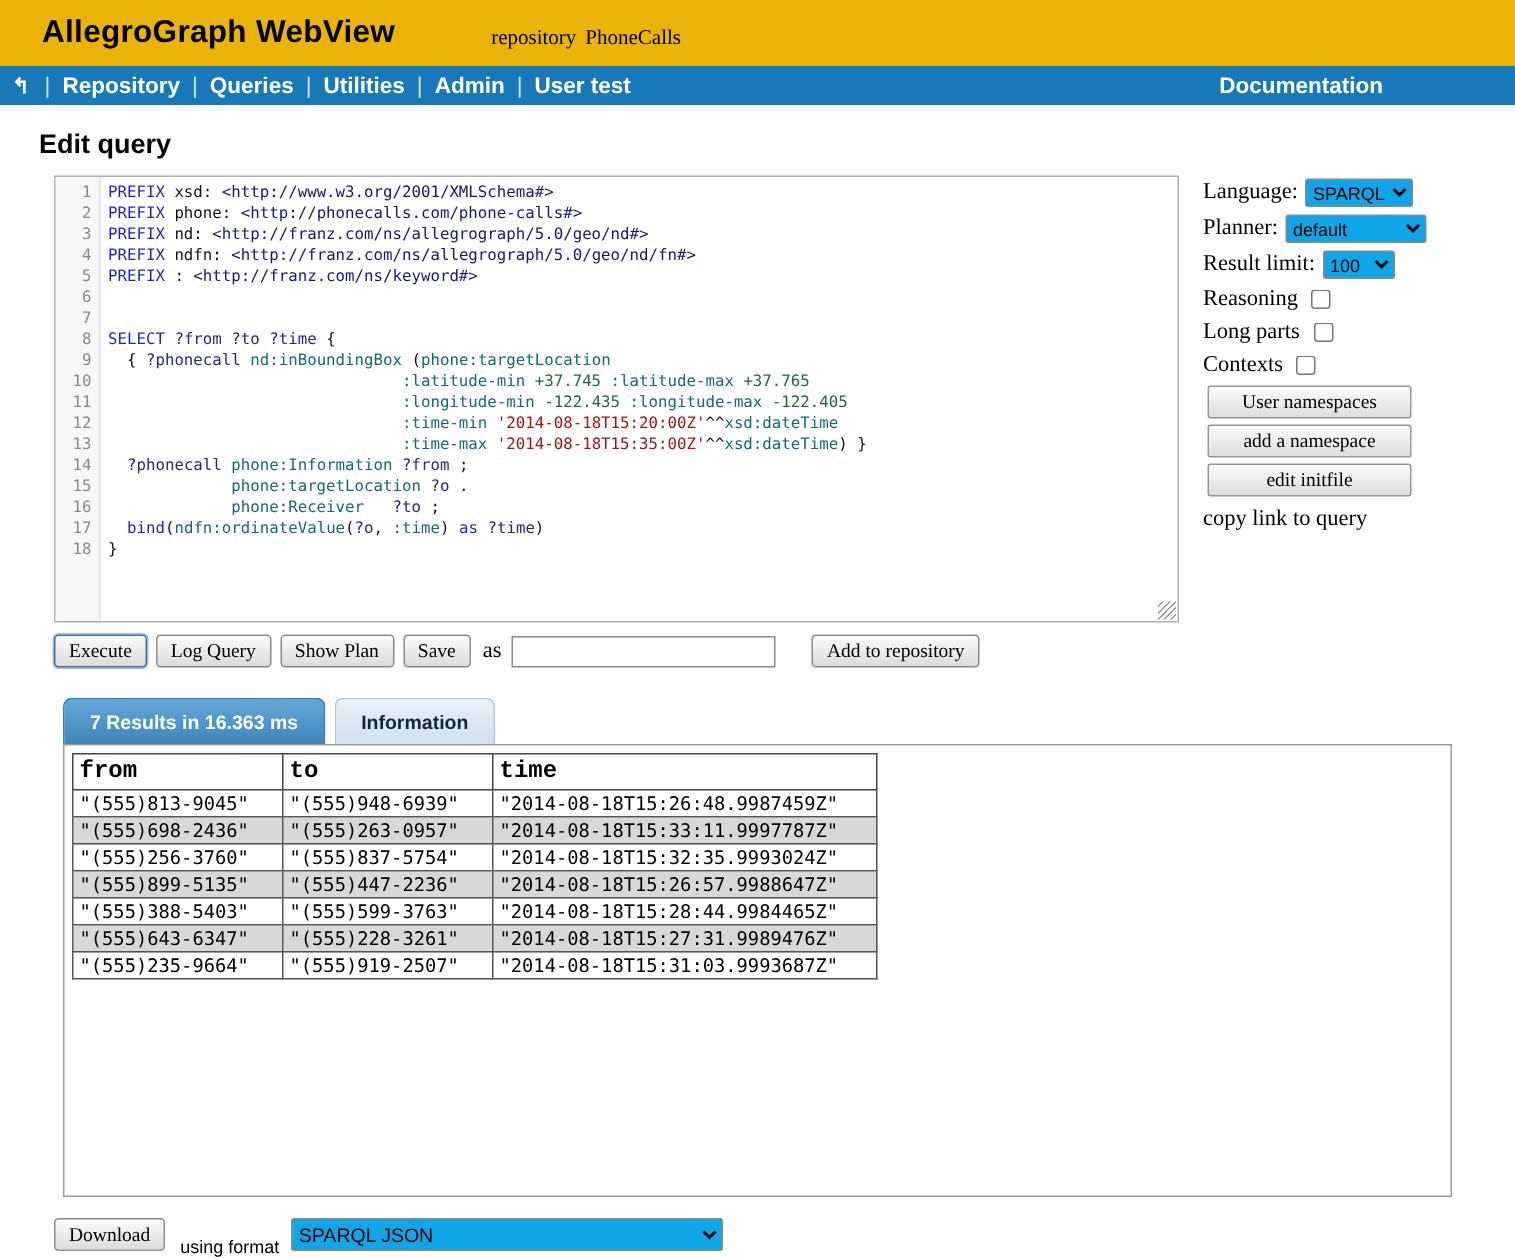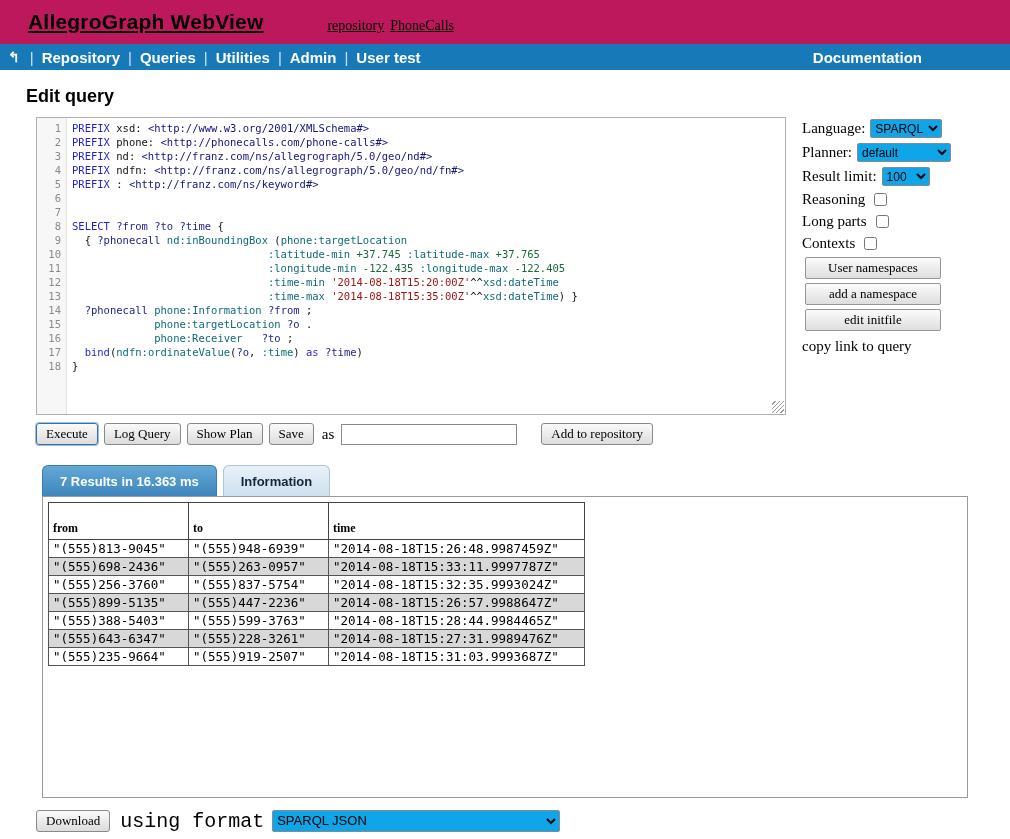--- a/index.html
+++ b/index.html
@@ -3,21 +3,21 @@
 <meta charset="utf-8">
 <style>
   * { margin:0; padding:0; box-sizing:border-box; }
   html,body { background:#fff; }
   body {
     width:1010px; height:839px; overflow:hidden;
     font-family:"Liberation Sans", sans-serif; color:#000; position:relative;
   }
 
   
-  .top-header { height:44px; display:flex; align-items:center; background:#be185d;text-decoration:underline; }
+  .top-header { height:44px; display:flex; align-items:center; background:#eab308; }
   .app-title { font-size:21px; font-weight:bold; margin-left:28px; letter-spacing:0.2px; }
   .repo-wrap { font-family:"Liberation Serif", serif; font-size:14px; margin-left:64px; margin-top:8px; }
   .repo-wrap .repo-name { margin-left:6px; }
 
   
   .navbar {
     height:26px; background:#1779b8; color:#fff; display:flex; align-items:center;
     font-weight:bold; font-size:15px; padding-left:5px;
   }
   .navbar a { color:#fff; text-decoration:none; cursor:pointer; }
@@ -95,32 +95,32 @@
   .tab.active { background:linear-gradient(#63a8d7,#3e86bc); color:#fff; border:1px solid #3a7cae; border-bottom:none; }
   .tab.inactive { background:linear-gradient(#e8f1f9,#cfe0ef); color:#15253a; border:1px solid #aec4d7; border-bottom:none; }
 
   
   .results-panel {
     margin-left:14px; width:926px; height:302px; border:1px solid #9a9a9a; background:#fff;
     padding:5px 0 0 5px; overflow:hidden;
   }
   table.results { border-collapse:collapse; font-family:"DejaVu Sans Mono", monospace; font-size:12.5px; }
   table.results th {
-    font-family:Liberation Serif, serif; font-size:12px; font-weight:bold; text-align:left;
-    padding:18px 8px 3px 4px; border:1px solid #444;
+    font-family:Liberation Mono, monospace; font-size:16px; font-weight:bold; text-align:left;
+    padding:2px 8px 3px 4px; border:1px solid #444;
   }
   table.results td { padding:1px 8px 1px 4px; border:1px solid #555; white-space:nowrap; }
   table.results tr.shaded td { background:#d8d8d8; }
   .col-from { width:140px; }
   .col-to { width:140px; }
   .col-time { width:256px; }
 
   
   .footer-bar { display:flex; align-items:center; margin:10px 0 0 8px; }
-  .using-format { font-family:Liberation Mono, monospace; font-size:20px; margin:2px 8px 0 10px; }
+  .using-format { font-family:Liberation Sans, sans-serif; font-size:12px; margin:16px 8px 0 10px; }
   .sel-format { width:288px; height:22px; font-size:13px; }
 </style>
 </head>
 <body>
 
 <div class="top-header">
   <span class="app-title">AllegroGraph WebView</span>
   <span class="repo-wrap">
     <span>repository</span><span class="repo-name">PhoneCalls</span>
   </span>

